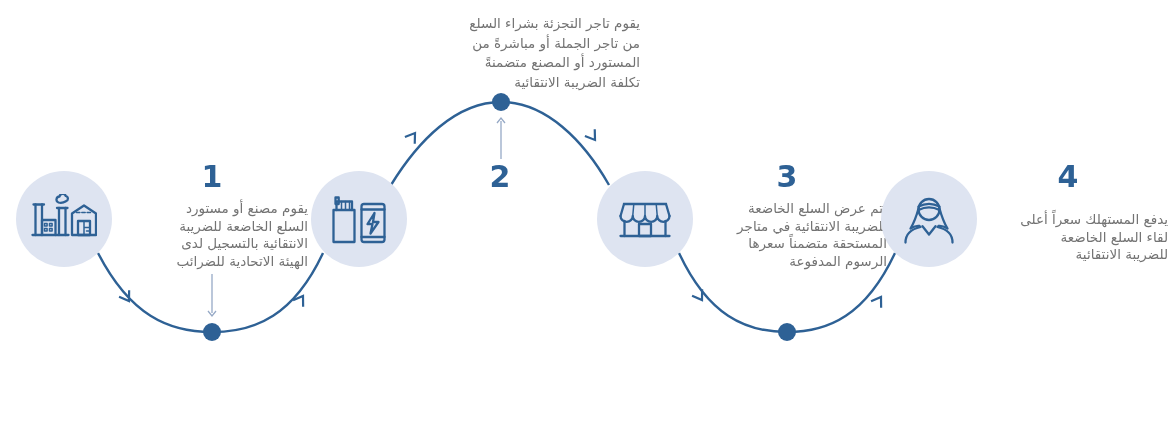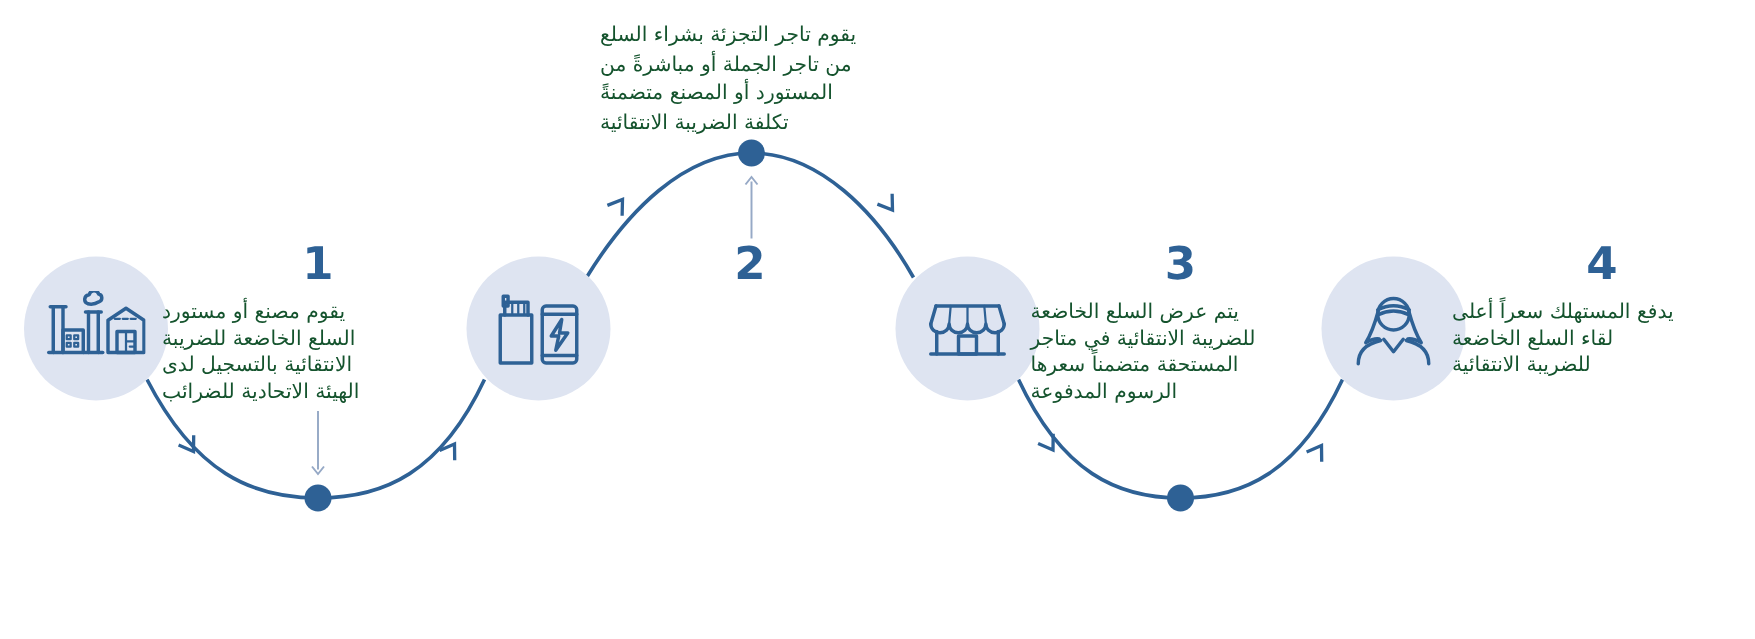--- a/index.html
+++ b/index.html
@@ -3,22 +3,22 @@
 <meta charset="utf-8">
 <style>
   html,body{margin:0;padding:0;background:#ffffff;}
   body{font-family:"DejaVu Sans","Liberation Sans",sans-serif;}
   .canvas{position:relative;width:1170px;height:426px;background:#ffffff;overflow:hidden;}
   .svg-overlay{position:absolute;left:0;top:0;width:1170px;height:426px;pointer-events:none;}
   .circle{position:absolute;top:171px;width:96px;height:96px;border-radius:50%;
           background:#dee4f1;display:flex;align-items:center;justify-content:center;}
   .step-num{position:absolute;top:160px;width:200px;text-align:center;
             font-size:30px;font-weight:bold;color:#2e6195;line-height:34px;}
-  .step-text,.note{position:absolute;direction:rtl;text-align:left;white-space:pre-line;
-            color:#14532d;font-size:13.5px;}
+  .step-text,.note{position:absolute;direction:rtl;text-align:right;white-space:pre-line;
+            color:#737373;font-size:13.5px;}
   .step-text{line-height:17.5px;width:200px;top:200px;}
   .note{line-height:19.5px;}
   .icon{stroke:#2e6195;fill:none;stroke-width:2.3;stroke-linecap:round;stroke-linejoin:round;}
   .icon .thin{stroke-width:1.5;}
   .arc{stroke:#2e6195;stroke-width:2.4;fill:none;}
   .chev{stroke:#2e6195;stroke-width:2.2;fill:none;}
   .dot{fill:#2e6195;}
   .larrow{stroke:#96a9c6;stroke-width:1.3;fill:none;}
 </style>
 </head>
@@ -118,21 +118,21 @@
       <path d="M16.5 12.5 Q27 7.2 37.5 12.5"></path>
       <path d="M16.5 16 Q27 10.8 37.5 16"></path>
       <path d="M16.8 13.5 C14.5 22 12.5 28 8.5 34.5 C12 32.5 15 31.5 17.5 32"></path>
       <path d="M37.2 13.5 C39.5 22 41.5 28 45.5 34.5 C42 32.5 39 31.5 36.5 32"></path>
       <path d="M3.5 48.5 C3.5 39 10.5 34.8 18.5 33"></path>
       <path d="M50.5 48.5 C50.5 39 43.5 34.8 35.5 33"></path>
       <path d="M20.5 32.2 L27 40.5 L33.5 32.2"></path>
     </svg>
   </div>
   <div class="step-num" style="left:968px;">4</div>
-  <div class="step-text" style="left:968px;">يدفع المستهلك سعراً أعلى
+  <div class="step-text" style="left:968px;margin-top:11px;">يدفع المستهلك سعراً أعلى
 لقاء السلع الخاضعة
 للضريبة الانتقائية</div>
 
   <div class="note" style="left:400px;top:14px;width:240px;">يقوم تاجر التجزئة بشراء السلع
 من تاجر الجملة أو مباشرةً من
 المستورد أو المصنع متضمنةً
 تكلفة الضريبة الانتقائية</div>
 
 </div>
 

